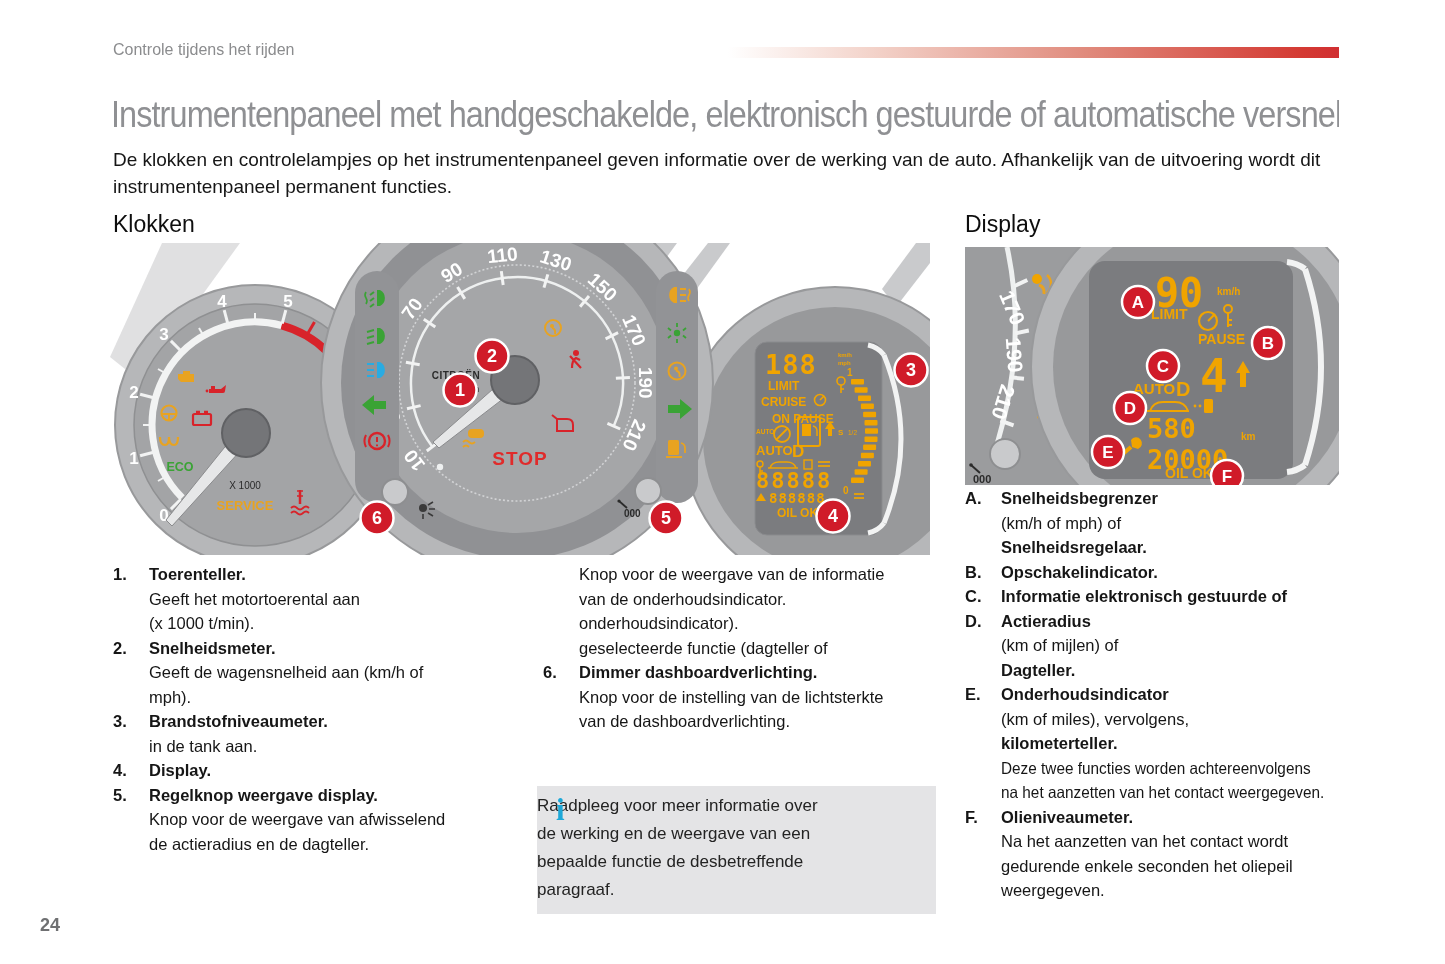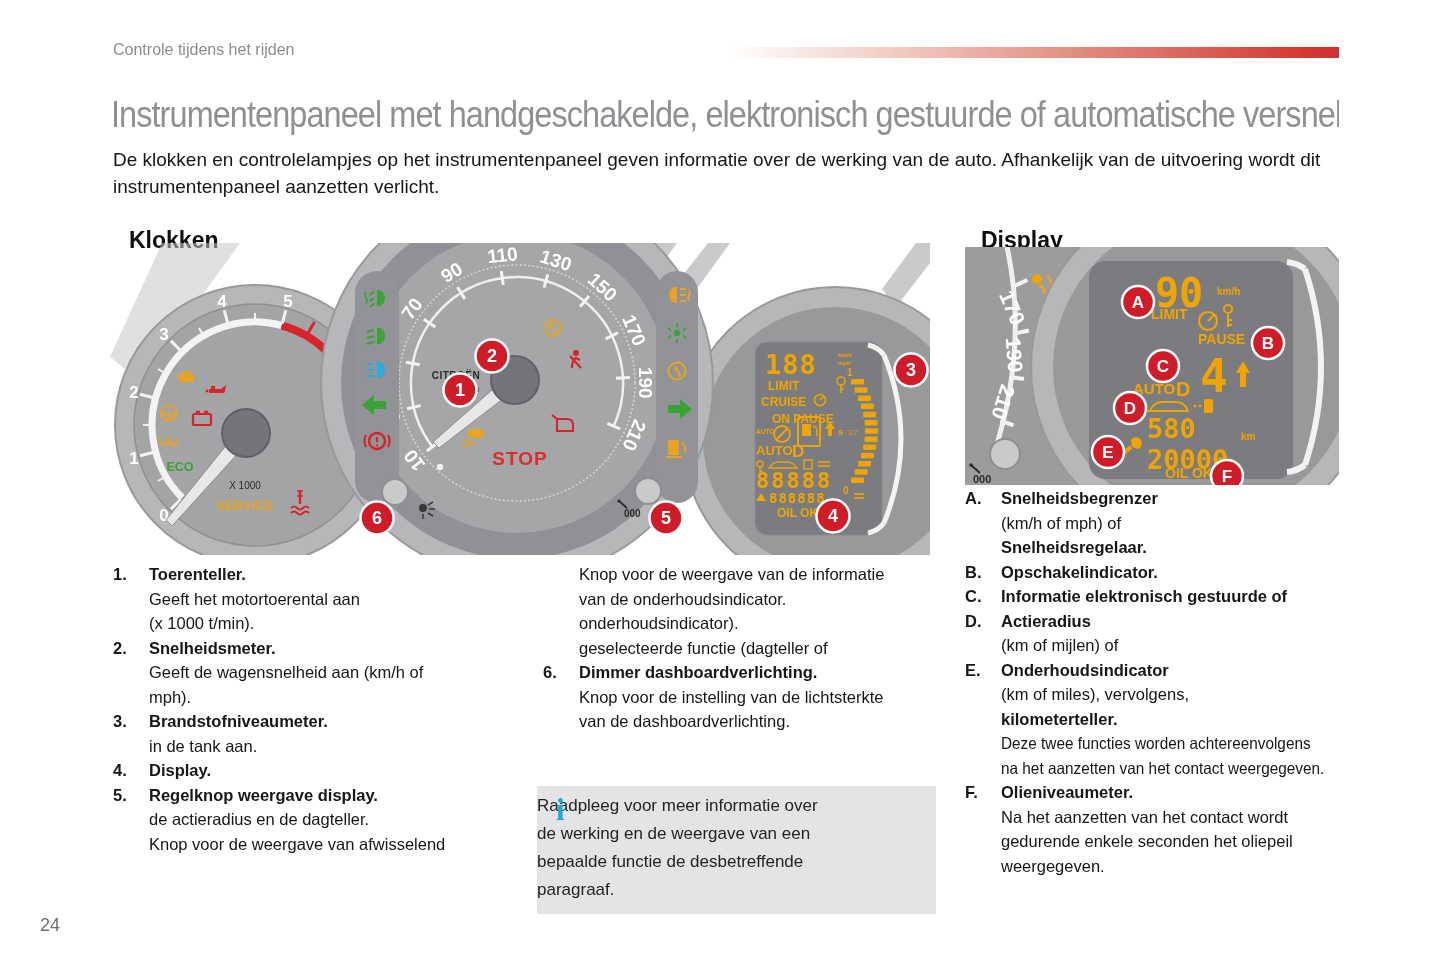--- a/index.html
+++ b/index.html
@@ -4,53 +4,53 @@
 <style>
   html,body{margin:0;padding:0;background:#fff;}
   .page{position:relative;width:1339px;height:964px;background:#fff;overflow:hidden;
         font-family:"Liberation Sans",sans-serif;color:#161616;}
   .breadcrumb{position:absolute;left:113px;top:41px;font-size:16px;color:#8b8c8e;}
   .red-bar{position:absolute;left:728px;top:47px;width:717px;height:11px;
            background:linear-gradient(90deg,rgba(216,35,42,0) 0%,#f3d3ca 20%,#e08a7c 50%,#d43a33 80%,#c8102e 100%);}
   h1.title{position:absolute;left:111px;top:94px;margin:0;font-size:36px;font-weight:400;color:#8f9093;
            white-space:nowrap;letter-spacing:-1px;transform:scaleX(.9);transform-origin:left center;}
   .intro{position:absolute;left:113px;top:146px;font-size:19px;line-height:27px;color:#161616;}
-  h2.sec{position:absolute;margin:16px;font-size:23px;font-weight:700;color:#0e0e0e;}
+  h2.sec{position:absolute;margin:0;font-size:23px;font-weight:400;color:#0e0e0e;}
   #h-klokken{left:113px;top:211px;}
   #h-display{left:965px;top:211px;}
   .fig-klokken{position:absolute;left:110px;top:243px;}
   .fig-display{position:absolute;left:965px;top:247px;}
   .col{position:absolute;font-size:16.5px;line-height:24.5px;}
   .col1{left:113px;top:562px;width:432px;}
   .col2{left:543px;top:562px;width:402px;}
   .col3{left:965px;top:486px;width:480px;}
   .li{position:relative;padding-left:36px;}
   .num{position:absolute;left:0;top:0;font-weight:700;}
   .b{font-weight:700;}
   .nr{transform:scaleX(.93);transform-origin:left center;white-space:nowrap;}
   .infobox{position:absolute;left:537px;top:786px;width:399px;background:#e4e4e6;padding:6px 0 10px 0;}
   .i-icon{position:absolute;left:19px;top:8px;color:#1da8d8;font-weight:700;font-size:31px;line-height:31px;
           font-family:"Liberation Serif",serif;}
   .info-lines{font-size:17px;line-height:28px;color:#232323;}
-  .pagenum{position:absolute;left:40px;top:915px;font-size:18px;font-weight:400;color:#6f7072;}
+  .pagenum{position:absolute;left:40px;top:915px;font-size:18px;font-weight:700;color:#6f7072;}
   text{font-family:"Liberation Sans",sans-serif;}
   .seg7{font-family:"DejaVu Sans Mono",monospace;font-weight:700;}
 </style>
 </head>
 <body>
 
 <div class="page">
 
   <div class="breadcrumb">Controle tijdens het rijden</div>
   <div class="red-bar"></div>
   <h1 class="title">Instrumentenpaneel met handgeschakelde, elektronisch gestuurde of automatische versnellingsbak</h1>
 
   <div class="intro">
     <div>De klokken en controlelampjes op het instrumentenpaneel geven informatie over de werking van de auto. Afhankelijk van de uitvoering wordt dit</div>
-    <div>instrumentenpaneel aanzetten verlicht.</div>
+    <div>instrumentenpaneel permanent functies.</div>
   </div>
 
   <h2 class="sec" id="h-klokken">Klokken</h2>
   <h2 class="sec" id="h-display">Display</h2>
 
   <svg class="fig-klokken" width="820" height="312" viewBox="0 0 820 312">
 
     <g>
       <path d="M545,0 l22,0 l-48,66 l-17,-13 z" fill="#c9cacc"></path>
       <path d="M598,0 l22,0 l-42,58 l-16,-12 z" fill="#c9cacc"></path>
@@ -467,22 +467,22 @@
       <div class="b">Brandstofniveaumeter.</div>
       <div>in de tank aan.</div>
     </div>
     <div class="li">
       <span class="num">4.</span>
       <div class="b">Display.</div>
     </div>
     <div class="li">
       <span class="num">5.</span>
       <div class="b">Regelknop weergave display.</div>
+      <div>Knop voor de weergave van afwisselend</div>
       <div>de actieradius en de dagteller.</div>
-      <div>Knop voor de weergave van afwisselend</div>
     </div>
   </div>
 
   <div class="col col2">
     <div class="li">
       <div>Knop voor de weergave van de informatie</div>
       <div>van de onderhoudsindicator.</div>
       <div>onderhoudsindicator).</div>
       <div>geselecteerde functie (dagteller of</div>
     </div>
@@ -516,20 +516,21 @@
       <div class="b">Opschakelindicator.</div>
     </div>
     <div class="li">
       <span class="num">C.</span>
       <div class="b">Informatie elektronisch gestuurde of</div>
     </div>
     <div class="li">
       <span class="num">D.</span>
       <div class="b">Actieradius</div>
       <div>(km of mijlen) of</div>
+      <div class="b">Dagteller.</div>
     </div>
     <div class="li">
       <span class="num">E.</span>
       <div class="b">Onderhoudsindicator</div>
       <div>(km of miles), vervolgens,</div>
       <div class="b">kilometerteller.</div>
       <div class="nr">Deze twee functies worden achtereenvolgens</div>
       <div class="nr">na het aanzetten van het contact weergegeven.</div>
     </div>
     <div class="li">

